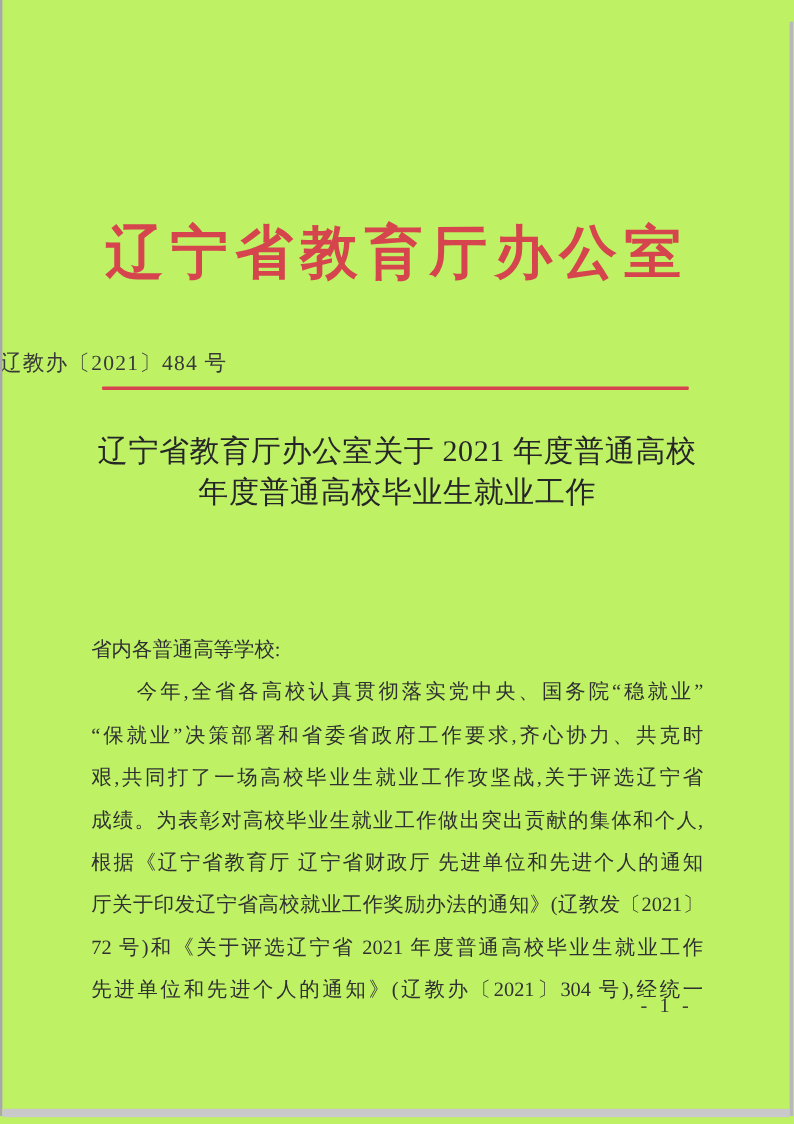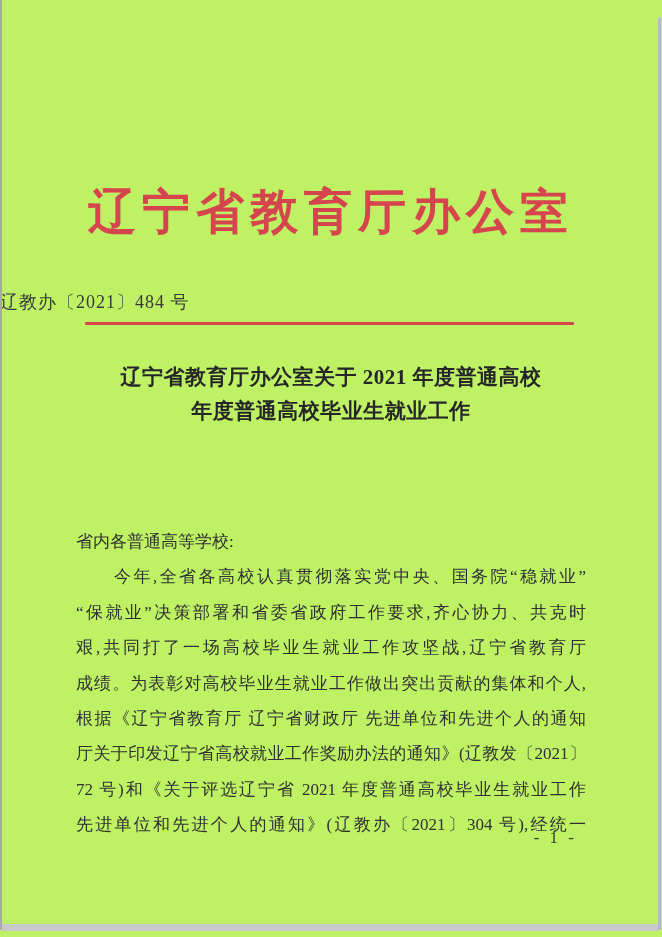--- a/index.html
+++ b/index.html
@@ -68,23 +68,23 @@
     height: 2.5px;
     background: #d6454e;
     border-radius: 1px;
   }
   .title-block {
     position: absolute;
     top: 360px;
     left: 40px;
     width: 582px;
     text-align: center;
-    font-size: 21px;
+    font-size: 25px;
     line-height: 34px;
-    font-weight: bold;
+    font-weight: normal;
     color: #262628;
     letter-spacing: 0.5px;
   }
   .body-block {
     position: absolute;
     top: 496px;
     left: 76px;
     width: 510px;
     font-size: 17px;
     color: #303032;
@@ -125,21 +125,21 @@
 
   <div class="title-block">
     <div>辽宁省教育厅办公室关于 2021 年度普通高校</div>
     <div>年度普通高校毕业生就业工作</div>
   </div>
 
   <div class="body-block">
     <div class="bline">省内各普通高等学校:</div>
     <div class="bline jl indent">今年,全省各高校认真贯彻落实党中央、国务院“稳就业”</div>
     <div class="bline jl">“保就业”决策部署和省委省政府工作要求,齐心协力、共克时</div>
-    <div class="bline jl">艰,共同打了一场高校毕业生就业工作攻坚战,辽宁省教育厅</div>
+    <div class="bline jl">艰,共同打了一场高校毕业生就业工作攻坚战,关于评选辽宁省</div>
     <div class="bline jl">成绩。为表彰对高校毕业生就业工作做出突出贡献的集体和个人,</div>
     <div class="bline jl">根据《辽宁省教育厅 辽宁省财政厅 先进单位和先进个人的通知</div>
     <div class="bline jl">厅关于印发辽宁省高校就业工作奖励办法的通知》(辽教发〔2021〕</div>
     <div class="bline jl">72 号)和《关于评选辽宁省 2021 年度普通高校毕业生就业工作</div>
     <div class="bline jl">先进单位和先进个人的通知》(辽教办〔2021〕304 号),经统一</div>
   </div>
 
   <div class="pagenum">- 1 -</div>
 
   <div class="edge-left"></div>

